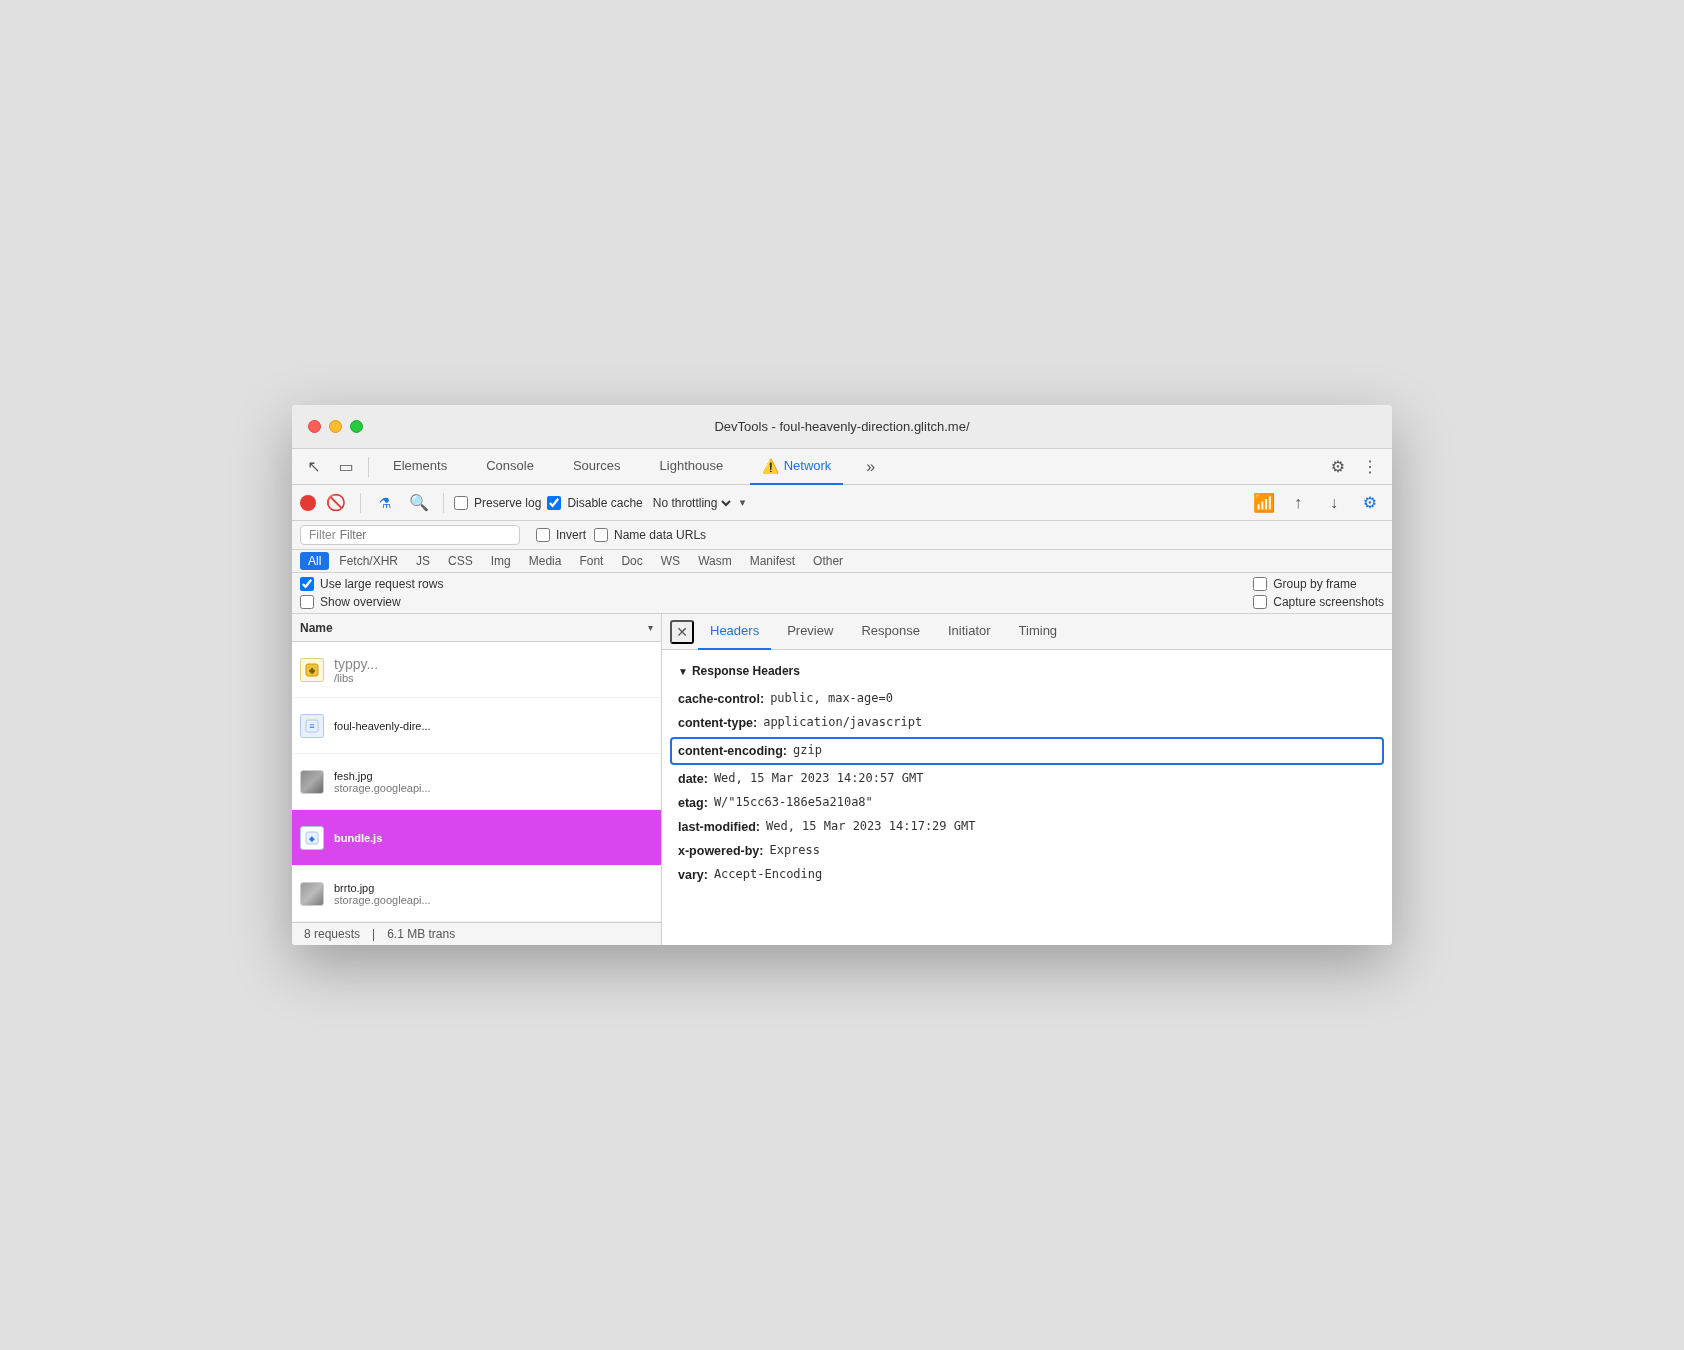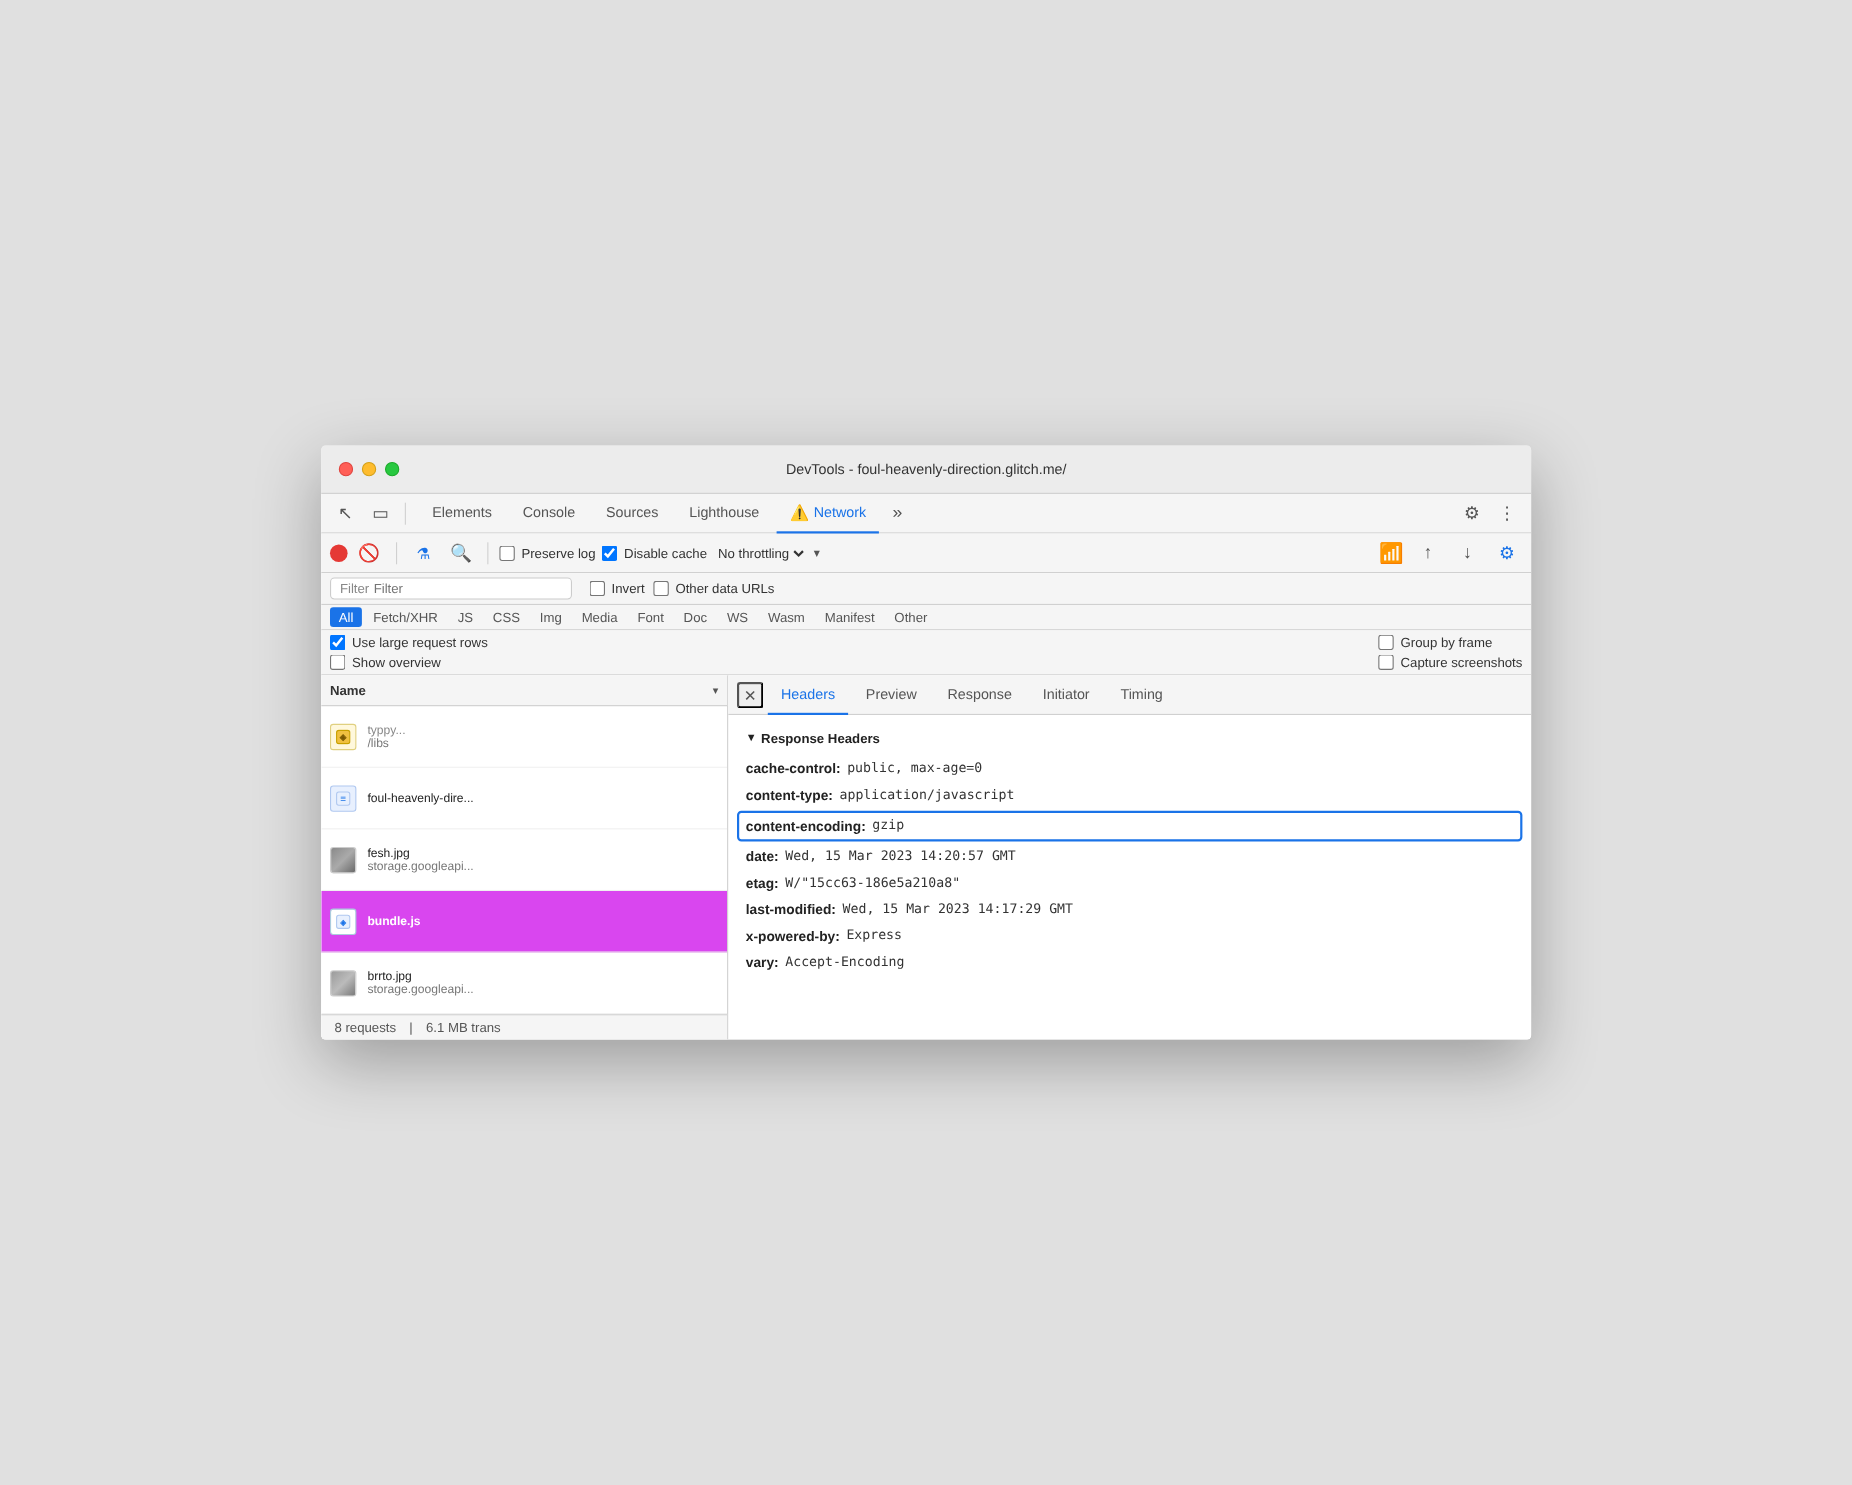--- a/index.html
+++ b/index.html
@@ -76,21 +76,21 @@
     }
     .toolbar-divider {
       width: 1px;
       height: 20px;
       background: #d0d0d0;
       margin: 0 4px;
     }
     .nav-tabs {
       display: flex;
       align-items: center;
-      gap: 4px;
+      gap: 15px;
       margin-left: 4px;
     }
     .nav-tab {
       padding: 0 12px;
       height: 36px;
       display: flex;
       align-items: center;
       font-size: 13px;
       color: #555;
       cursor: pointer;
@@ -510,21 +510,21 @@
         <span style="font-size:12px;color:#888;">Filter</span>
         <input class="filter-input" type="text" placeholder="Filter" style="">
       </div>
       <div class="filter-right">
         <label class="checkbox-label">
           <input type="checkbox" style="">
           <span>Invert</span>
         </label>
         <label class="checkbox-label">
           <input type="checkbox" style="">
-          <span>Other data URLs</span>
+          <span>Name data URLs</span>
         </label>
       </div>
     </div>
 
     <div class="type-filter-bar">
     <button class="type-btn active">All</button>
         <button class="type-btn">Fetch/XHR</button>
         <button class="type-btn">JS</button>
         <button class="type-btn">CSS</button>
         <button class="type-btn">Img</button>
@@ -570,21 +570,21 @@
         <div class="request-list">
 
           <div class="request-item">
             <div class="request-icon icon-js">
               <svg width="14" height="14" viewBox="0 0 14 14">
                   <rect x="1" y="1" width="12" height="12" rx="2" fill="#f0c040" stroke="#c8a000" stroke-width="1"></rect>
                   <text x="7" y="10" text-anchor="middle" font-size="8" fill="#7a5800" font-weight="bold">◈</text>
                 </svg>
             </div>
             <div class="request-text">
-              <div class="request-name" style="font-size:11px;color:#888;">typpy...</div>
+              <div class="request-name" style="font-size:14px;color:#888;">typpy...</div>
               <div class="request-domain">/libs</div>
             </div>
           </div>
 
           <div class="request-item">
             <div class="request-icon icon-doc">
               <svg width="14" height="14" viewBox="0 0 14 14">
                   <rect x="1" y="1" width="12" height="12" rx="2" fill="#e8f0fe" stroke="#b0c8f0" stroke-width="1"></rect>
                   <text x="7" y="10" text-anchor="middle" font-size="9" fill="#1a73e8">≡</text>
                 </svg>

